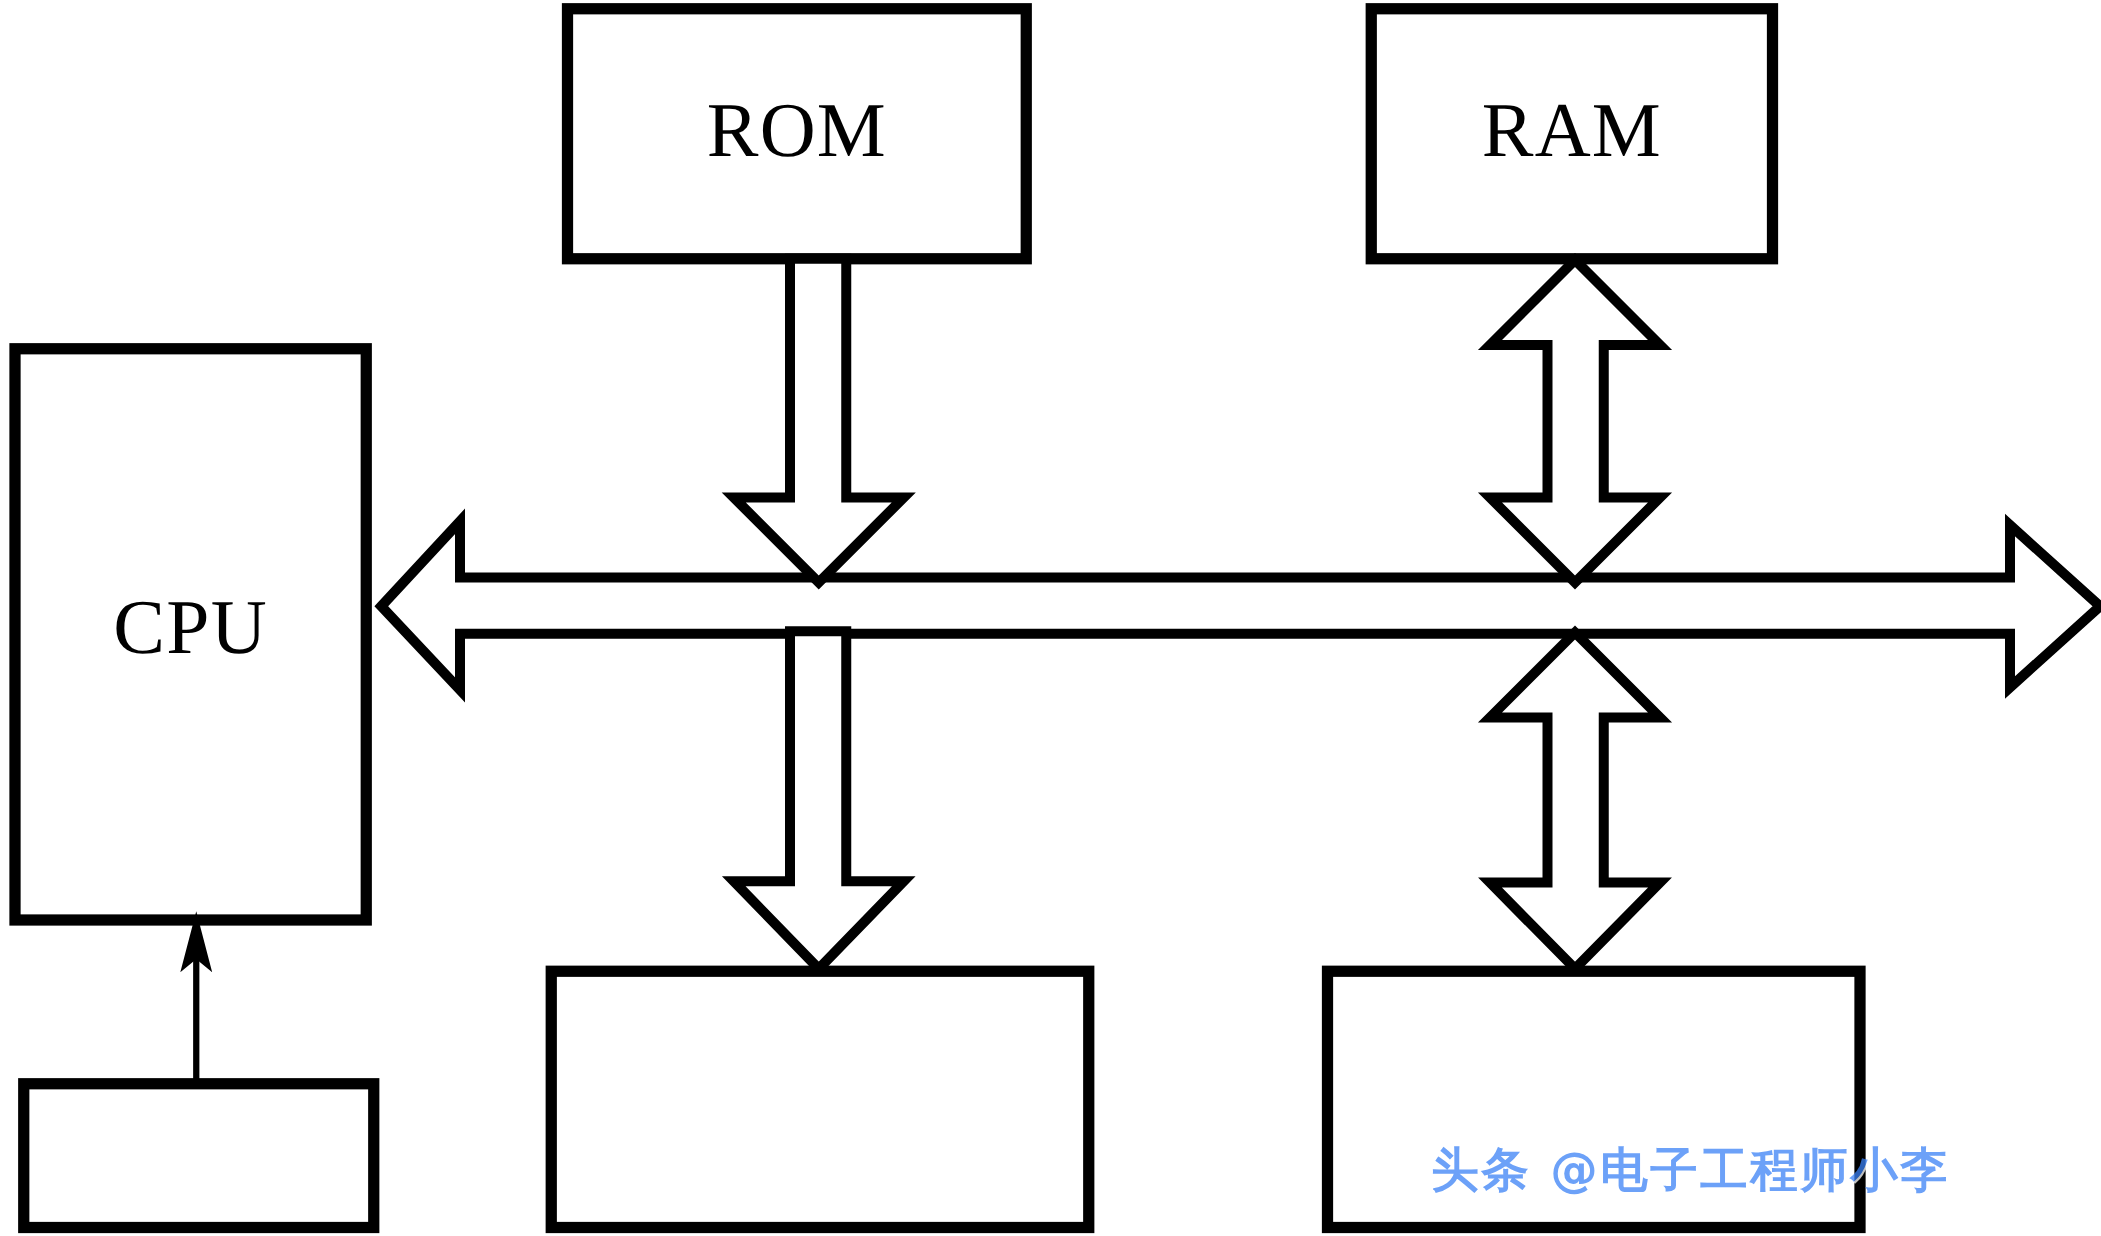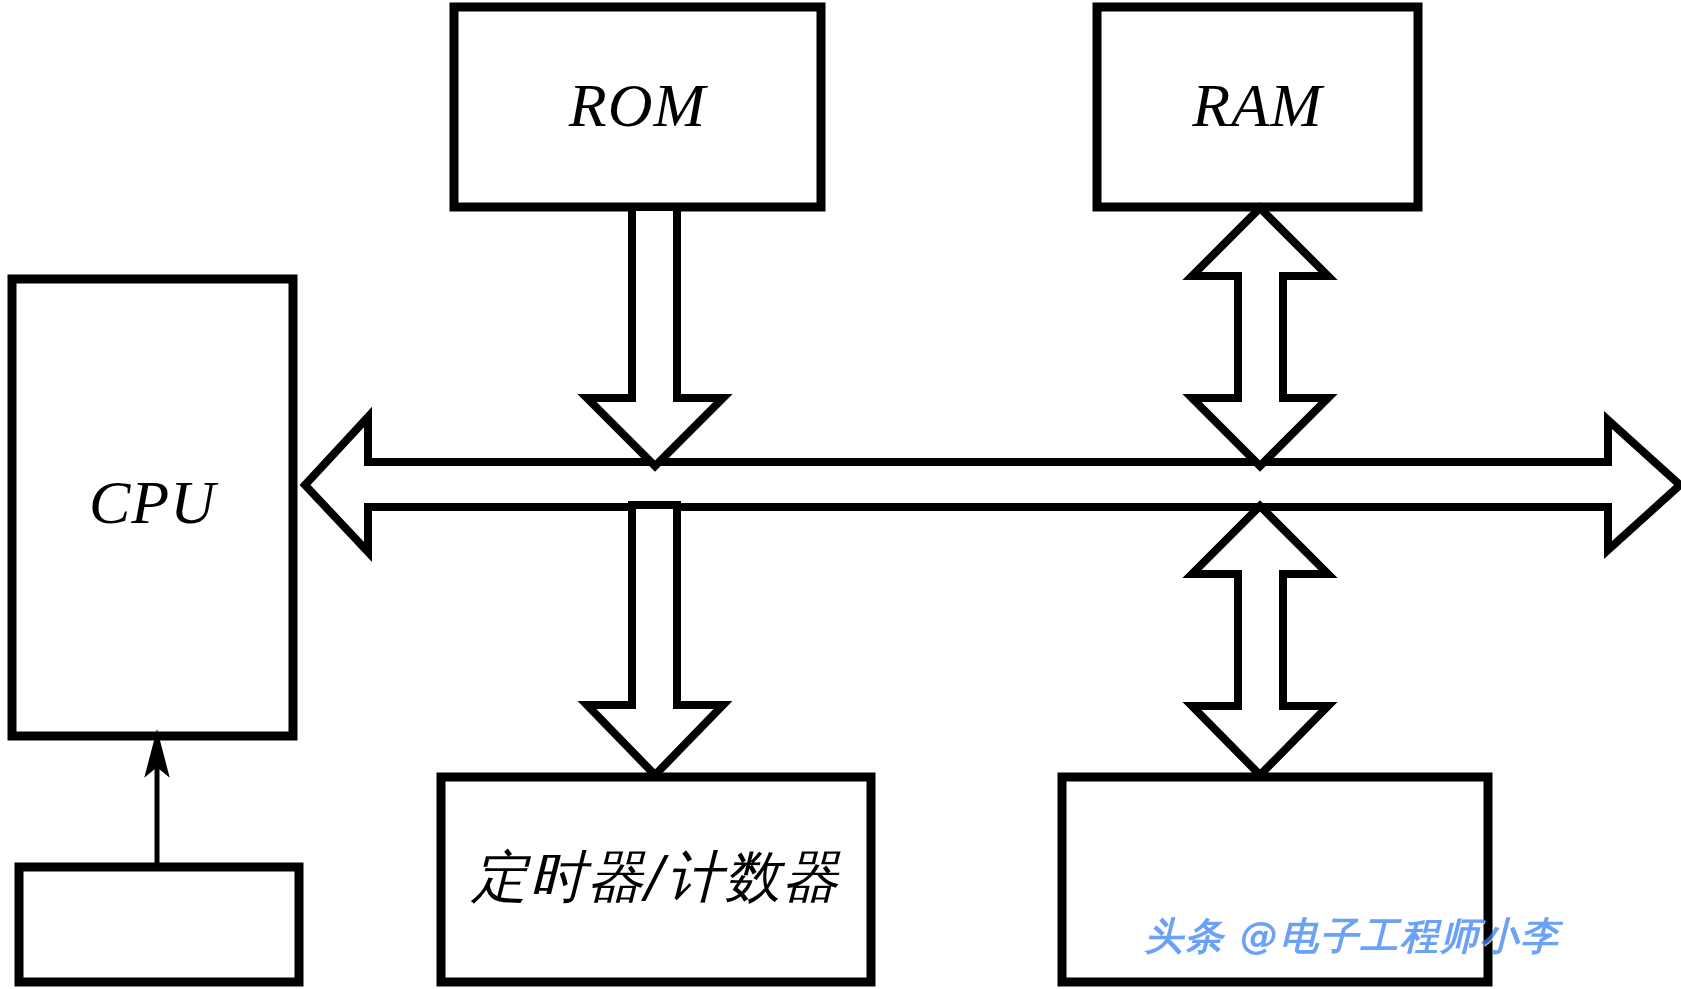--- a/index.html
+++ b/index.html
@@ -11,21 +11,20 @@
     width: 1681px;
     height: 989px;
     overflow: hidden;
     font-family: "Liberation Serif", "DejaVu Serif", serif;
   }
   #diagram-root {
     position: relative;
     width: 1681px;
     height: 713px;
     background: #ffffff;
-    font-style: italic;
   }
   svg.diagram-canvas {
     position: absolute;
     left: 0;
     top: 0;
     width: 1681px;
     height: 989px;
     display: block;
   }
   .box-rect {
@@ -110,18 +109,17 @@
 
   </svg>
 
   <div class="box-label latin-label" style="left:454px; top:74px; width:367px;">ROM</div>
 
   <div class="box-label latin-label" style="left:1097px; top:74px; width:321px;">RAM</div>
 
   <div class="box-label latin-label" style="left:12px; top:471px; width:281px;">CPU</div>
 
 
-  <div class="box-label cjk-label" style="left:441px; top:849px; width:430px; font-size:56px;">定时器/计数器</div>
 
 
   <div class="watermark" style="left:1145px; top:911px;">头条 @电子工程师小李</div>
 
 </div>
 
 </body></html>

